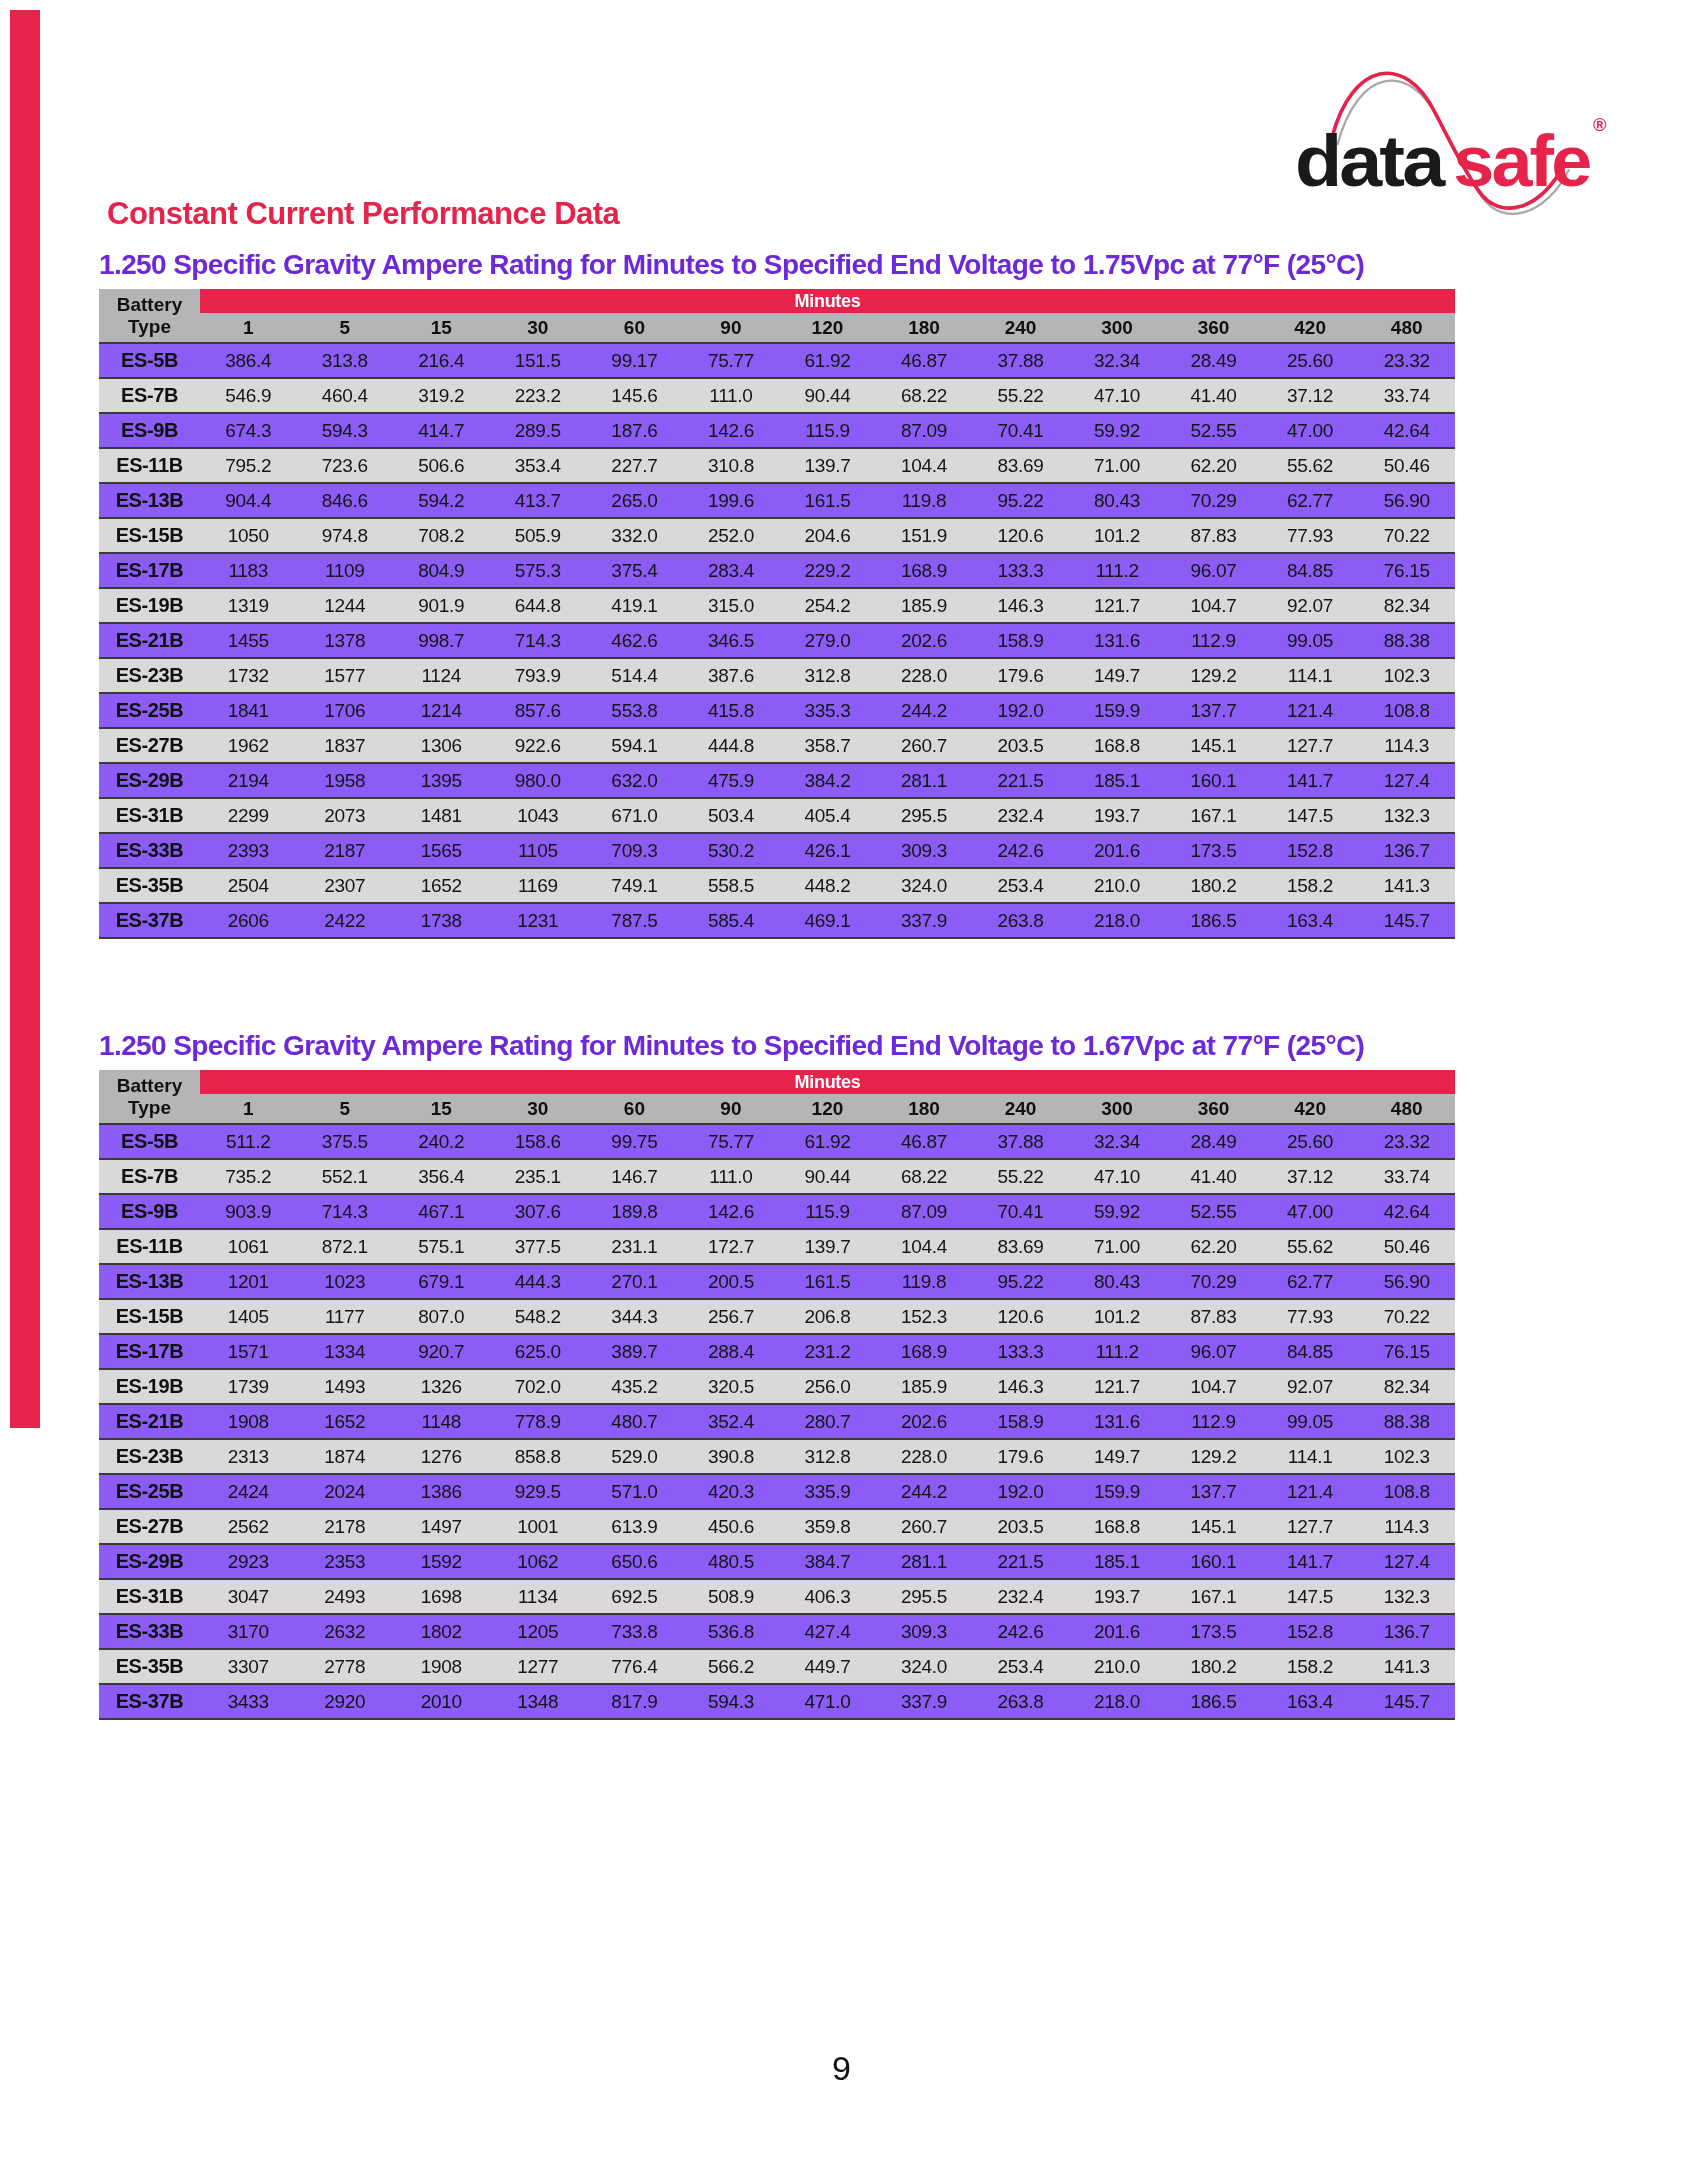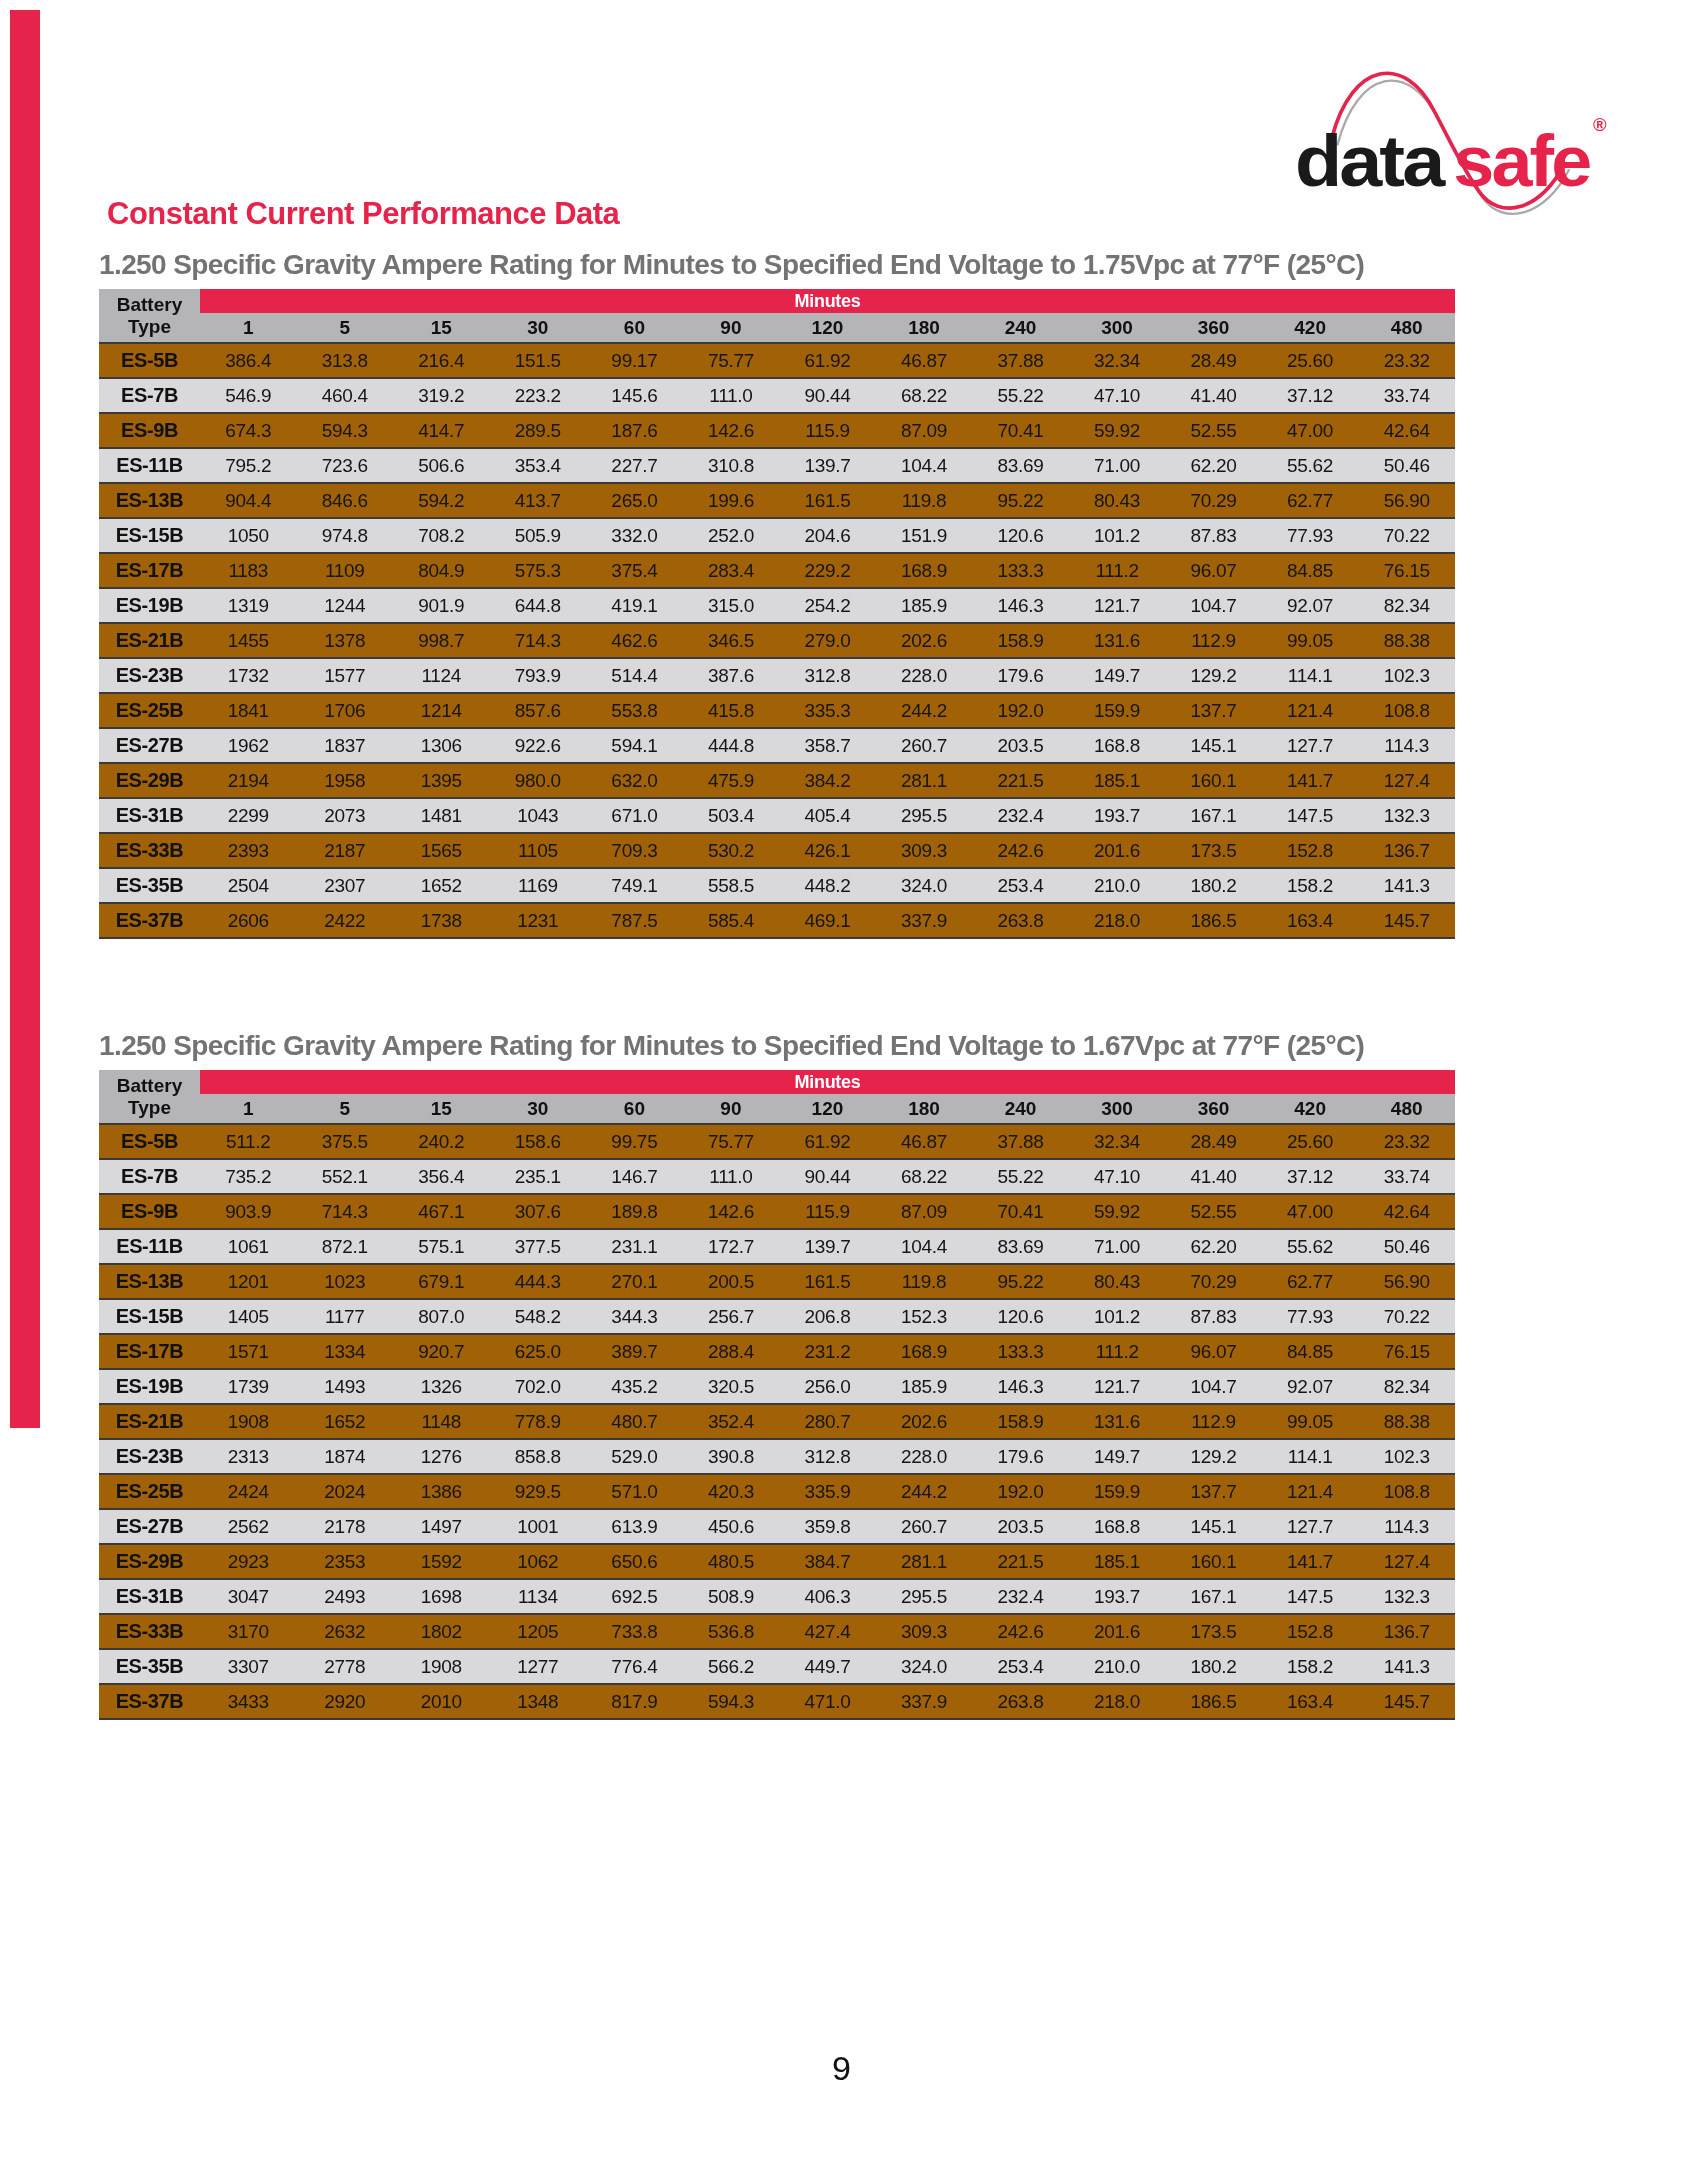--- a/index.html
+++ b/index.html
@@ -16,41 +16,41 @@
   .logo svg{width:100%;height:100%;}
   .logo text{font-family:"Liberation Sans","DejaVu Sans",sans-serif;font-weight:bold;letter-spacing:-3px;}
   .section-title{
     position:absolute;left:99px;top:188px;margin:8px;
     font-size:31px;font-weight:bold;color:var(--red,#e5234b);letter-spacing:-0.5px;
   }
   section.tbl{position:absolute;left:99px;width:1358px;}
   #table-sec-0{top:249px;}
   #table-sec-1{top:1030px;}
   .table-title{
-    margin:0 0 8px 0;font-size:28px;font-weight:bold;color:#737373;letter-spacing:-0.6px;
+    margin:0 0 8px 0;font-size:28px;font-weight:bold;color:#6d28d9;letter-spacing:-0.6px;
     white-space:nowrap;
   }
   table.perf{
     border-collapse:collapse;table-layout:fixed;width:1356px;
   }
   table.perf th,table.perf td{padding:0;text-align:center;vertical-align:middle;}
   thead th{background:var(--hgray,#b5b5b7);}
   .th-type{
     width:101px;font-size:19px;font-weight:bold;line-height:1.12;
     padding-top:3px;padding-bottom:4px;
   }
   .th-minutes{
     background:var(--red,#e5234b);color:#ffffff;
     font-size:18px;font-weight:bold;height:24px;letter-spacing:-0.3px;
   }
   .th-num{font-size:19px;font-weight:bold;height:29px;padding-bottom:3px;}
   tbody tr{height:35px;border-top:2px solid var(--rule,#3a3a3a);}
   tbody tr:last-child{border-bottom:2px solid var(--rule,#3a3a3a);}
   tbody tr.gray{background:var(--rgray,#d9d9db);padding-left:44px;}
-  tbody tr.white{background:#a16207;}
+  tbody tr.white{background:#8b5cf6;}
   .td-type{font-weight:bold;font-size:20px;letter-spacing:-0.4px;}
   .td-val{font-size:19px;letter-spacing:-0.3px;color:#151515;}
   .page-number{
     position:absolute;top:2049px;left:0;width:1683px;text-align:center;
     font-size:34px;color:#111;
   }
 </style>
 </head>
 <body style="--red: #e5234b; --hgray: #b5b5b7; --rgray: #d9d9db; --rule: #3a3a3a;">
 

